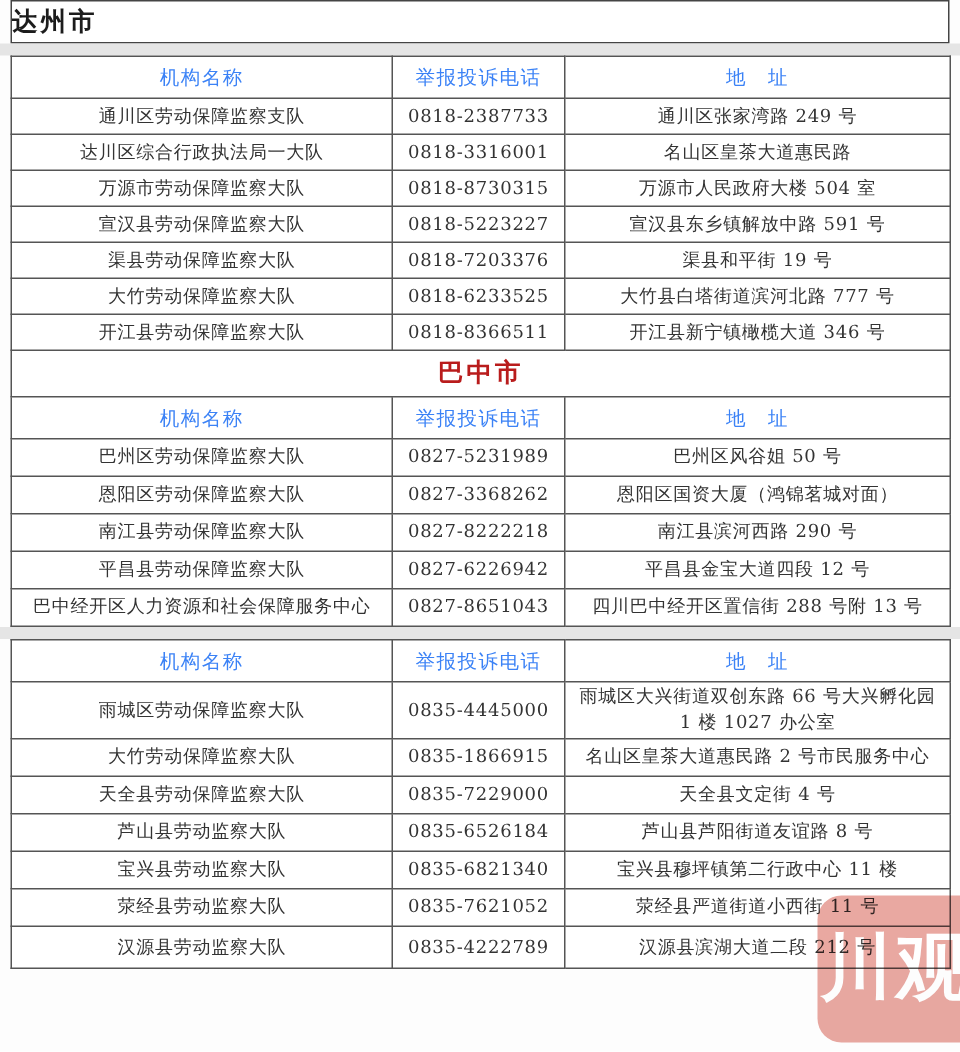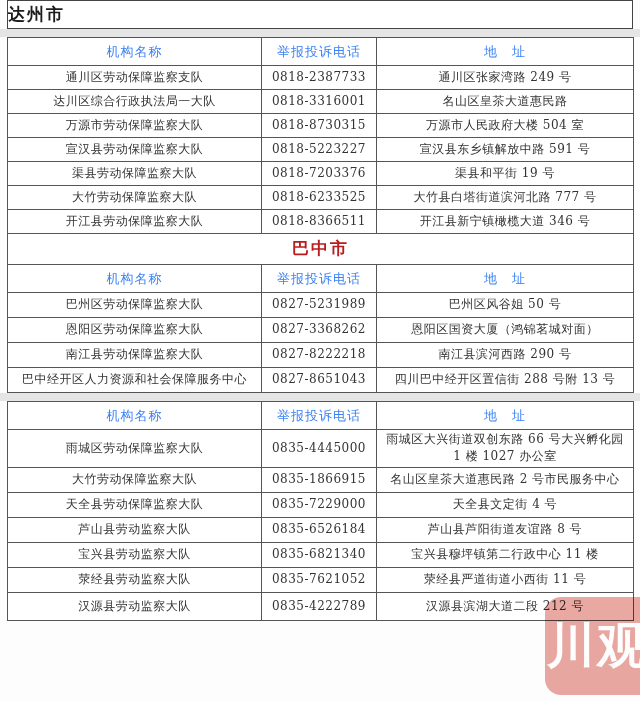--- a/index.html
+++ b/index.html
@@ -126,20 +126,25 @@
       <td>恩阳区劳动保障监察大队</td>
       <td>0827-3368262</td>
       <td>恩阳区国资大厦（鸿锦茗城对面）</td>
     </tr>
     <tr class="data-row-b">
       <td>南江县劳动保障监察大队</td>
       <td>0827-8222218</td>
       <td>南江县滨河西路 290 号</td>
     </tr>
     <tr class="data-row-b">
+      <td>平昌县劳动保障监察大队</td>
+      <td>0827-6226942</td>
+      <td>平昌县金宝大道四段 12 号</td>
+    </tr>
+    <tr class="data-row-b">
       <td>巴中经开区人力资源和社会保障服务中心</td>
       <td>0827-8651043</td>
       <td>四川巴中经开区置信街 288 号附 13 号</td>
     </tr>
   </tbody>
 </table>
 
 <div class="strip"></div>
 
 <table>

